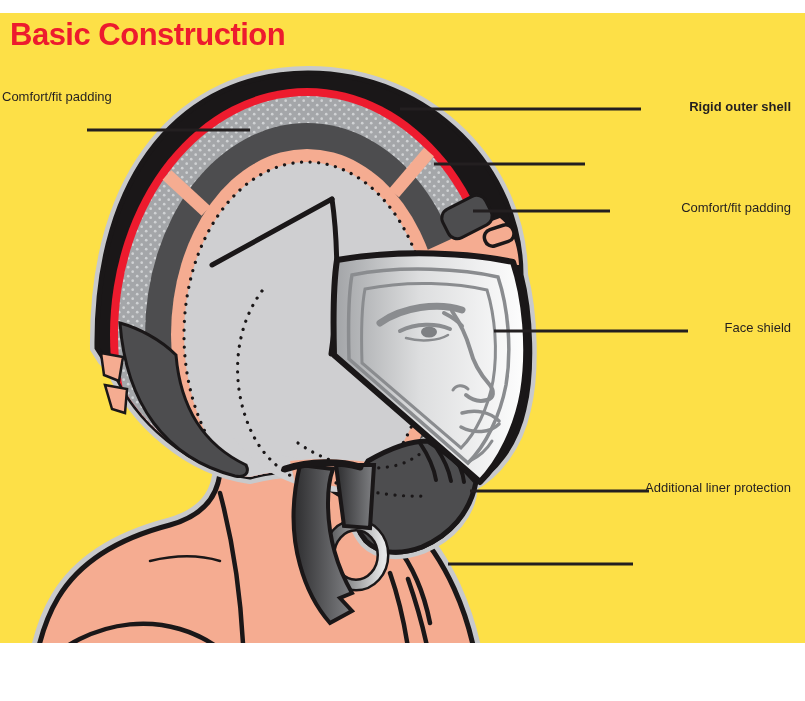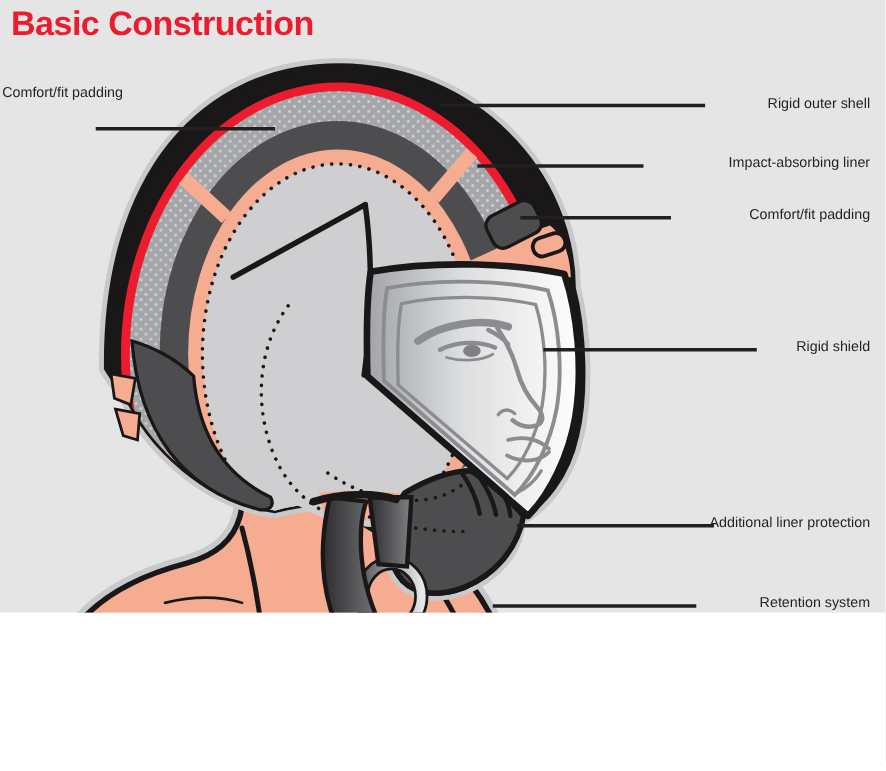--- a/index.html
+++ b/index.html
@@ -1,30 +1,31 @@
 <!DOCTYPE html>
 <html><head>
 <meta charset="utf-8">
 <style>
   html,body{margin:0;padding:0;background:#ffffff;}
   .canvas{
-    position:relative;width:805px;height:557px;background:#e5e5e5;overflow:hidden;
+    position:relative;width:805px;height:630px;background:#fde047;overflow:hidden;
     font-family:"Liberation Sans", sans-serif;
+    margin-top:13px;
   }
   .canvas svg{position:absolute;left:0;top:0;}
   .page-title{
     position:absolute;left:10px;top:4px;
     font-size:31px;font-weight:700;letter-spacing:-0.5px;color:#ED1B2E;
   }
   .lbl{
     position:absolute;color:#231F20;font-size:13px;line-height:1.2;font-weight:400;
   }
   .lbl.right{text-align:right;right:14px;}
   .lbl-comfort-left{left:2px;top:76px;width:120px;}
-  .lbl-rigid{top:86px;}
+  .lbl-rigid{top:86px;font-weight:bold;}
   .lbl-impact{top:140px;}
   .lbl-comfort-right{top:187px;}
   .lbl-face-shield{top:307px;}
   .lbl-additional{top:467px;width:150px;}
   .lbl-retention{top:540px;}
 </style>
 </head>
 <body>
 
 <div class="canvas">
@@ -187,22 +188,20 @@
       <line x1="448" y1="551" x2="633" y2="551"></line>
     </g>
   </svg>
 
   <div class="page-title">Basic Construction</div>
 
   <div class="lbl lbl-comfort-left">Comfort/fit padding</div>
 
   <div class="lbl right lbl-rigid">Rigid outer shell</div>
 
-  <div class="lbl right lbl-impact">Impact-absorbing liner</div>
 
   <div class="lbl right lbl-comfort-right">Comfort/fit padding</div>
 
-  <div class="lbl right lbl-face-shield">Rigid shield</div>
+  <div class="lbl right lbl-face-shield">Face shield</div>
 
   <div class="lbl right lbl-additional">Additional liner protection</div>
 
-  <div class="lbl right lbl-retention">Retention system</div>
 </div>
 
 </body></html>

